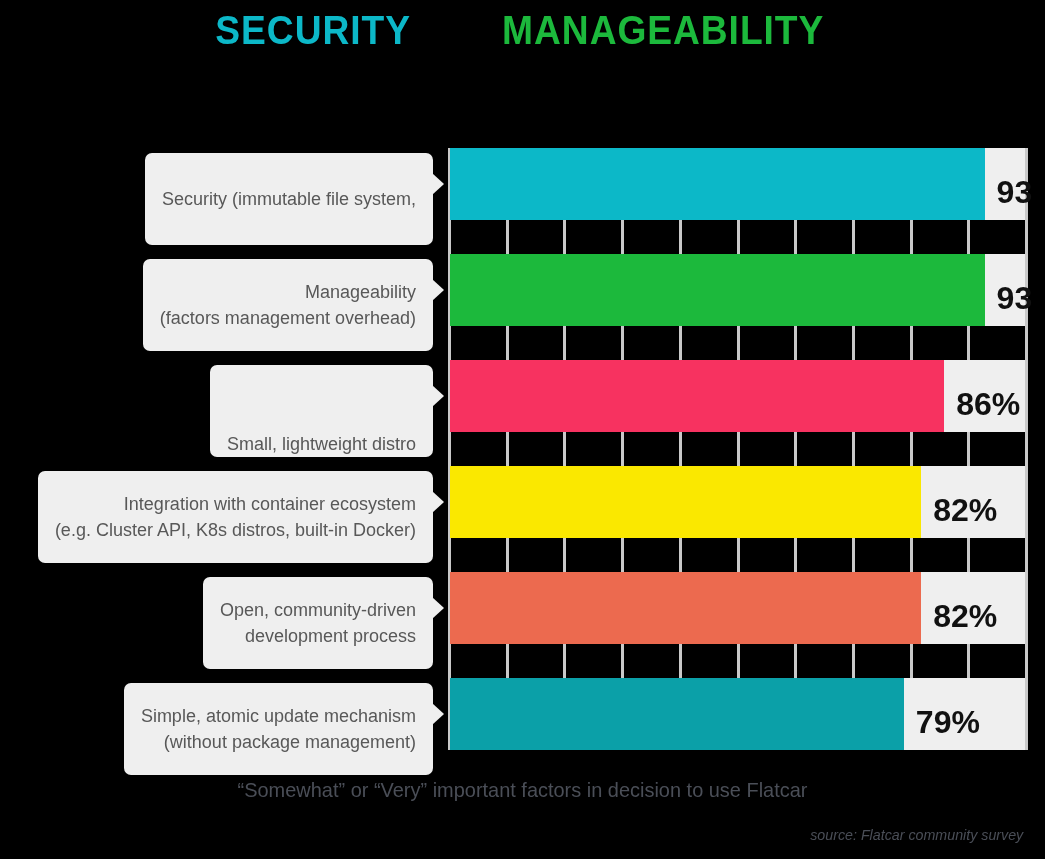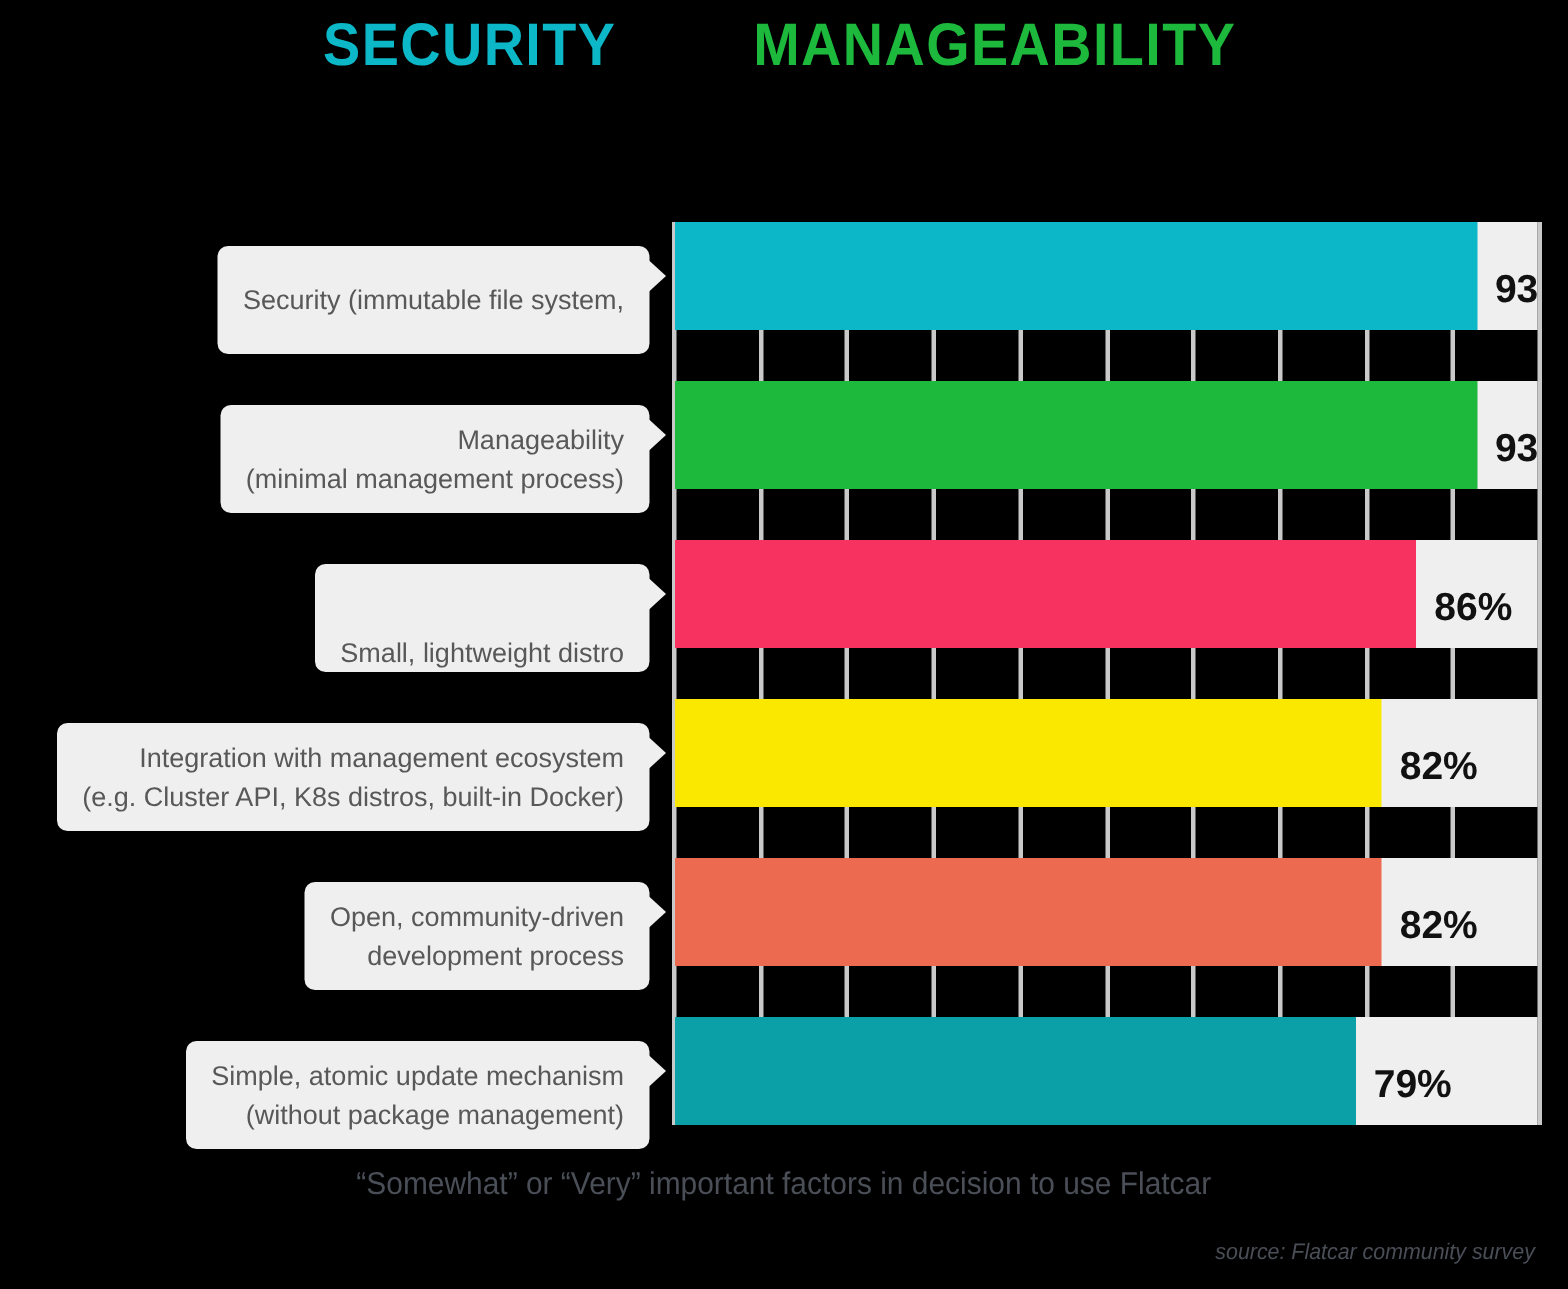--- a/index.html
+++ b/index.html
@@ -68,22 +68,22 @@
     position: absolute;
     left: 0;
     width: 1045px;
     height: 72px;
   }
 
   
   .label-box {
     position: absolute;
     right: 612px;           
-    top: 16px;
-    height: 72px;
+    top: 5px;
+    height: 92px;
     background: #efefef;
     border-radius: 7px;
     display: flex;
     flex-direction: column;
     align-items: flex-end;
     justify-content: center;
     padding: 0 17px;
     box-sizing: border-box;
     text-align: right;
     margin-left: 16px;
@@ -122,21 +122,21 @@
     top: 0;
     height: 72px;
   }
   .value {
     position: absolute;
     top: 0;
     height: 88px;
     display: flex;
     align-items: center;
     color: #111111;
-    font-size: 26px;
+    font-size: 32px;
     font-weight: bold;
     white-space: nowrap;
   }
 
   
   #caption {
     position: absolute;
     left: 0;
     top: 778px;
     width: 1045px;
@@ -187,39 +187,39 @@
           <div class="lbl-line">Security (immutable file system,</div>
         </div>
         <div class="label-arrow"></div>
       </div>
       <div class="row" style="top: 106px;">
         <div class="track"></div>
         <div class="bar" style="width: 534.61px; background: rgb(28, 185, 60);"></div>
         <div class="value" style="left: 996.61px;">93</div>
         <div class="label-box">
           <div class="lbl-line">Manageability</div>
-          <div class="lbl-line">(minimal management process)</div>
+          <div class="lbl-line">(factors management overhead)</div>
         </div>
         <div class="label-arrow"></div>
       </div>
       <div class="row" style="top: 212px;">
         <div class="track"></div>
         <div class="bar" style="width: 494.22px; background: rgb(247, 50, 96);"></div>
         <div class="value" style="left: 956.22px; text-align: right;">86%</div>
         <div class="label-box single">
           <div class="lbl-line">Small, lightweight distro</div>
         </div>
         <div class="label-arrow"></div>
       </div>
       <div class="row" style="top: 318px;">
         <div class="track"></div>
         <div class="bar" style="width: 471.14px; background: rgb(250, 232, 0);"></div>
         <div class="value" style="left: 933.14px;">82%</div>
         <div class="label-box">
-          <div class="lbl-line">Integration with management ecosystem</div>
+          <div class="lbl-line">Integration with container ecosystem</div>
           <div class="lbl-line">(e.g. Cluster API, K8s distros, built-in Docker)</div>
         </div>
         <div class="label-arrow"></div>
       </div>
       <div class="row" style="top: 424px;">
         <div class="track"></div>
         <div class="bar" style="width: 471.14px; background: rgb(236, 106, 79);"></div>
         <div class="value" style="left: 933.14px;">82%</div>
         <div class="label-box">
           <div class="lbl-line">Open, community-driven</div>

